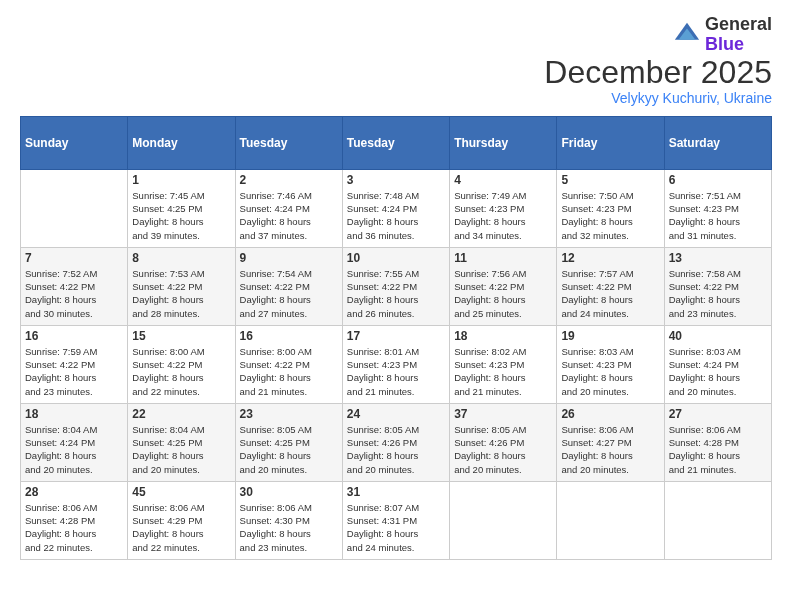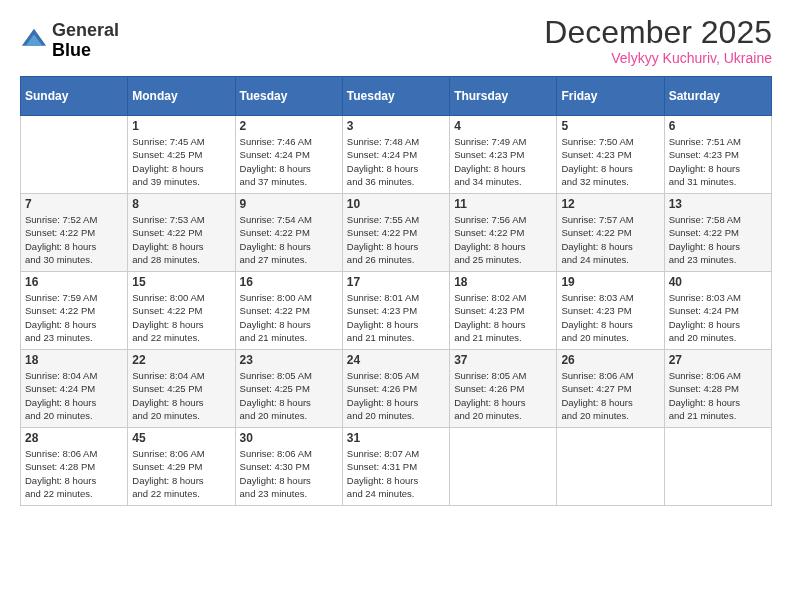--- a/index.html
+++ b/index.html
@@ -11,62 +11,63 @@
       overflow: hidden;
     }
     .page {
       width: 792px;
       height: 612px;
       padding: 15px 20px;
     }
     .header {
       display: flex;
       justify-content: space-between;
-      align-items: center;
+      align-items: flex-end;
       margin-bottom: 10px;
+      flex-direction: column;
     }
     .logo {
       display: flex;
       align-items: center;
     }
     .logo-text {
       font-size: 18px;
       font-weight: bold;
       color: #333;
       line-height: 1.1;
     }
     .logo-general { display: block; }
-    .logo-blue { display: block; color: #000000; }
+    .logo-blue { display: block; color: #6d28d9; }
     .logo-icon {
       width: 28px;
       height: 28px;
       margin-right: 4px;
     }
     .title-section {
       text-align: right;
     }
     .month-title {
       font-size: 32px;
       font-weight: normal;
       color: #333;
       line-height: 1.1;
     }
     .location {
       font-size: 14px;
-      color: #ec4899;
+      color: #3b82f6;
     }
     .calendar {
       width: 100%;
       border-collapse: collapse;
       font-size: 10px;
     }
     .calendar th {
       background: #3c6eb4;
       color: #fff;
-      padding: 12px 4px;
+      padding: 19px 4px;
       text-align: left;
       font-size: 12px;
       font-weight: bold;
       border: 1px solid #2a5a9f;
     }
     .calendar td {
       border: 1px solid #ccc;
       vertical-align: top;
       padding: 3px 4px;
       width: calc(100% / 7);

